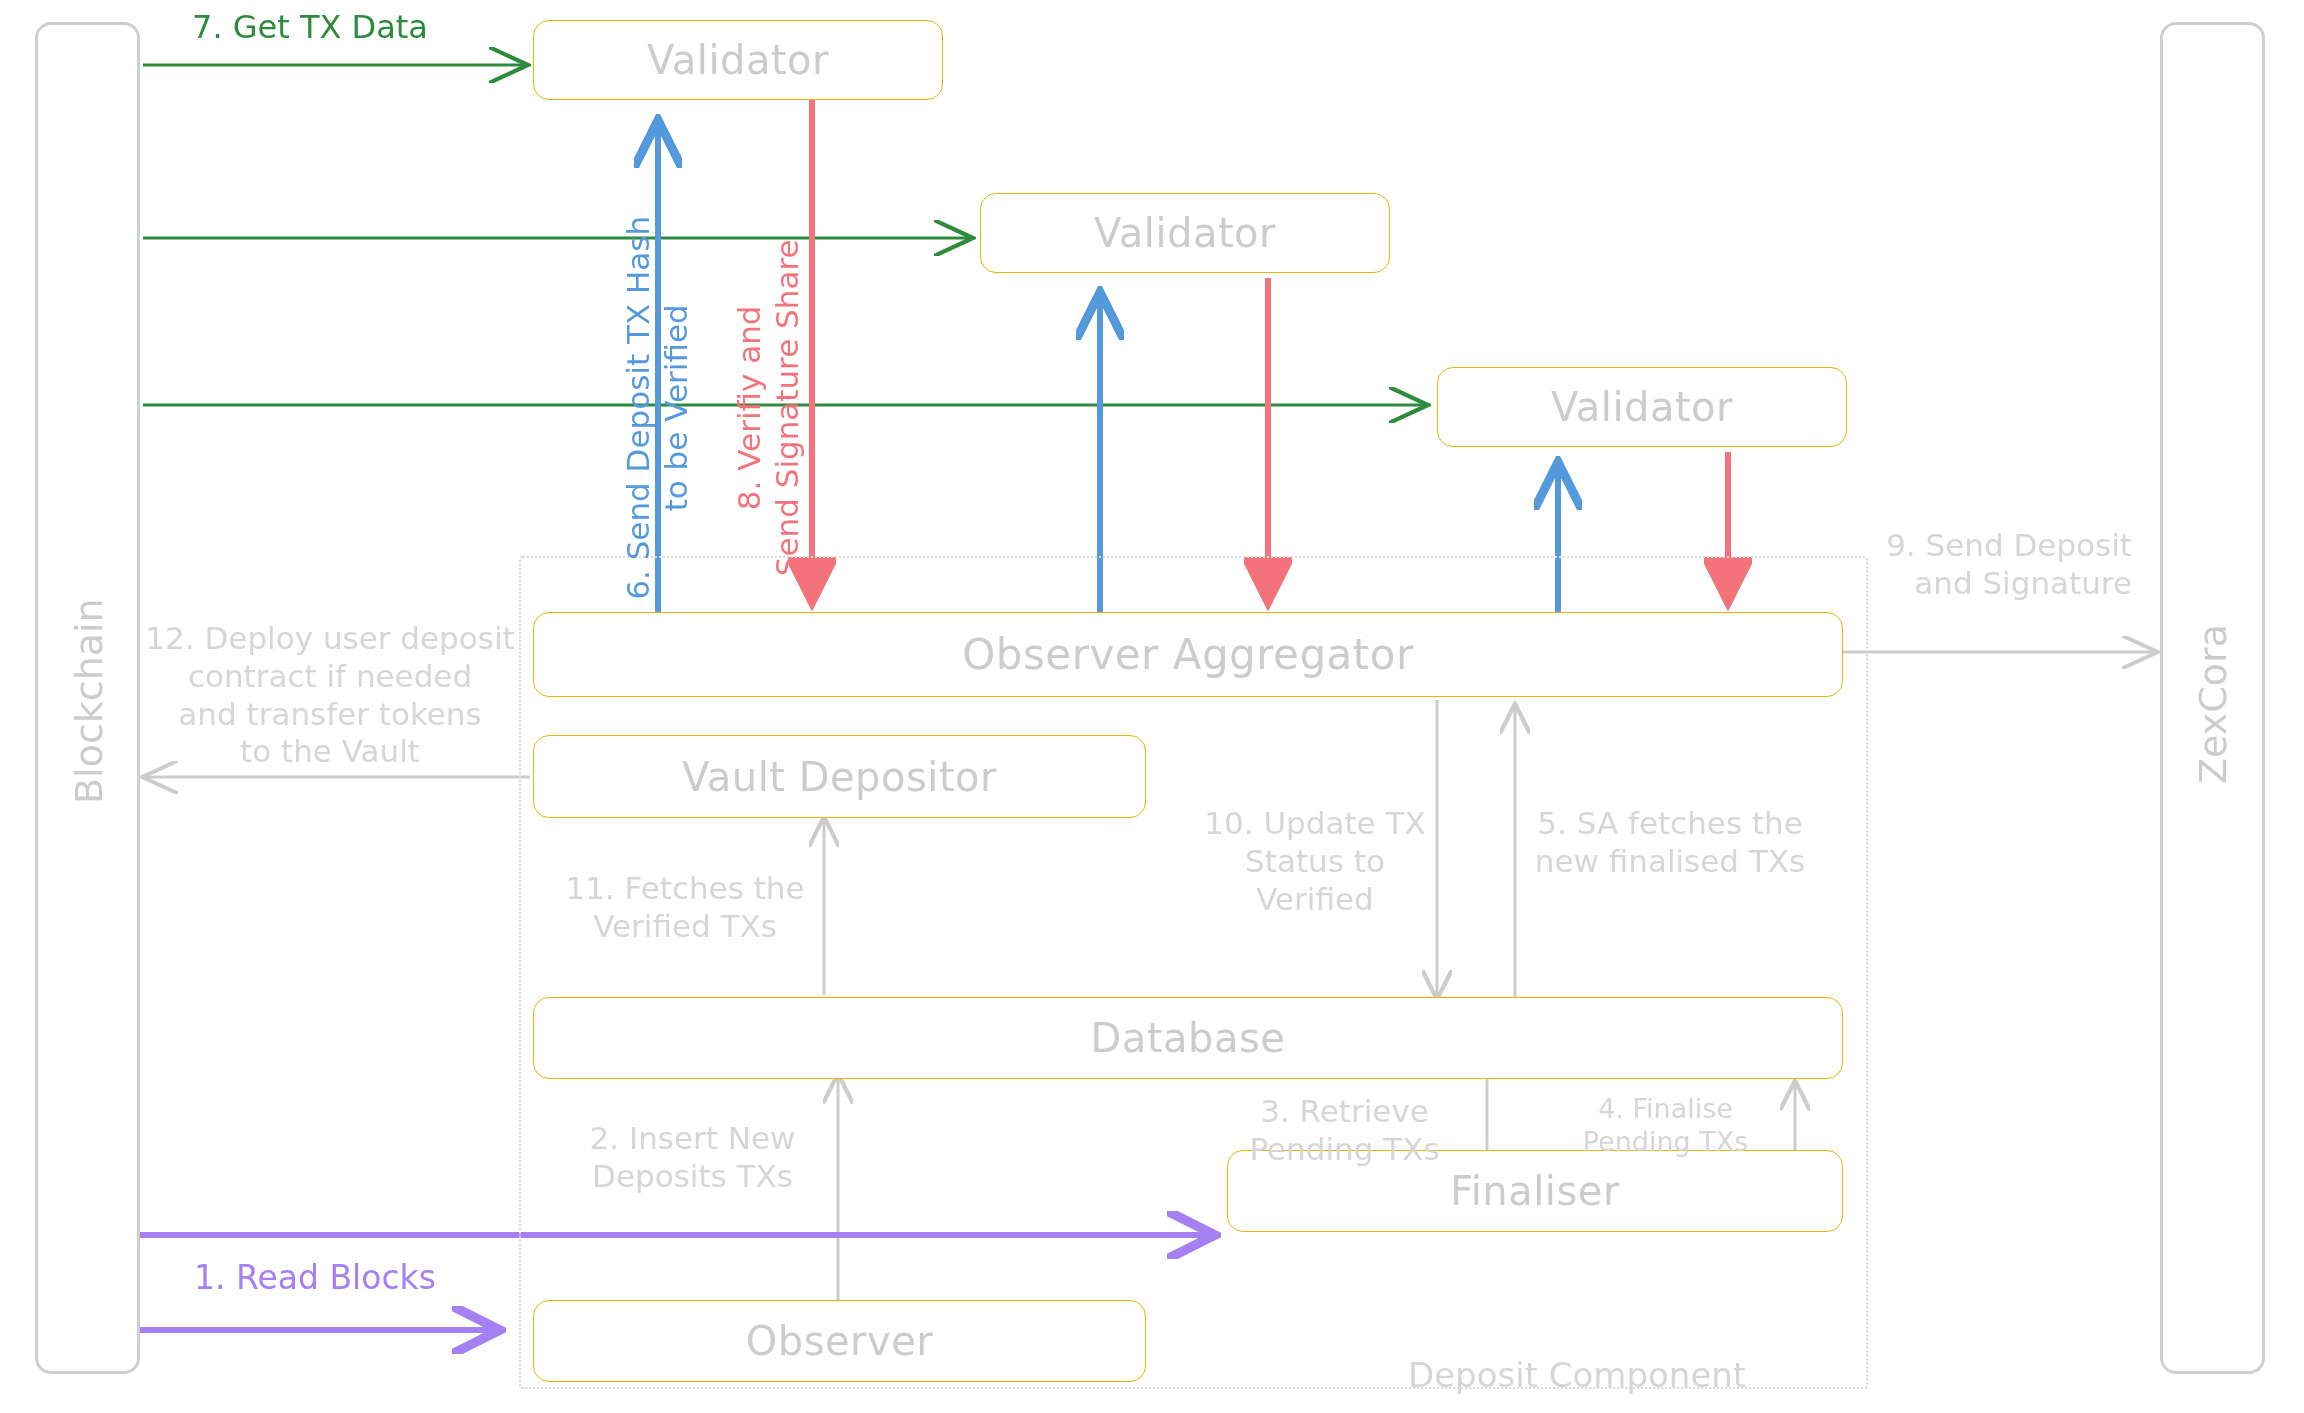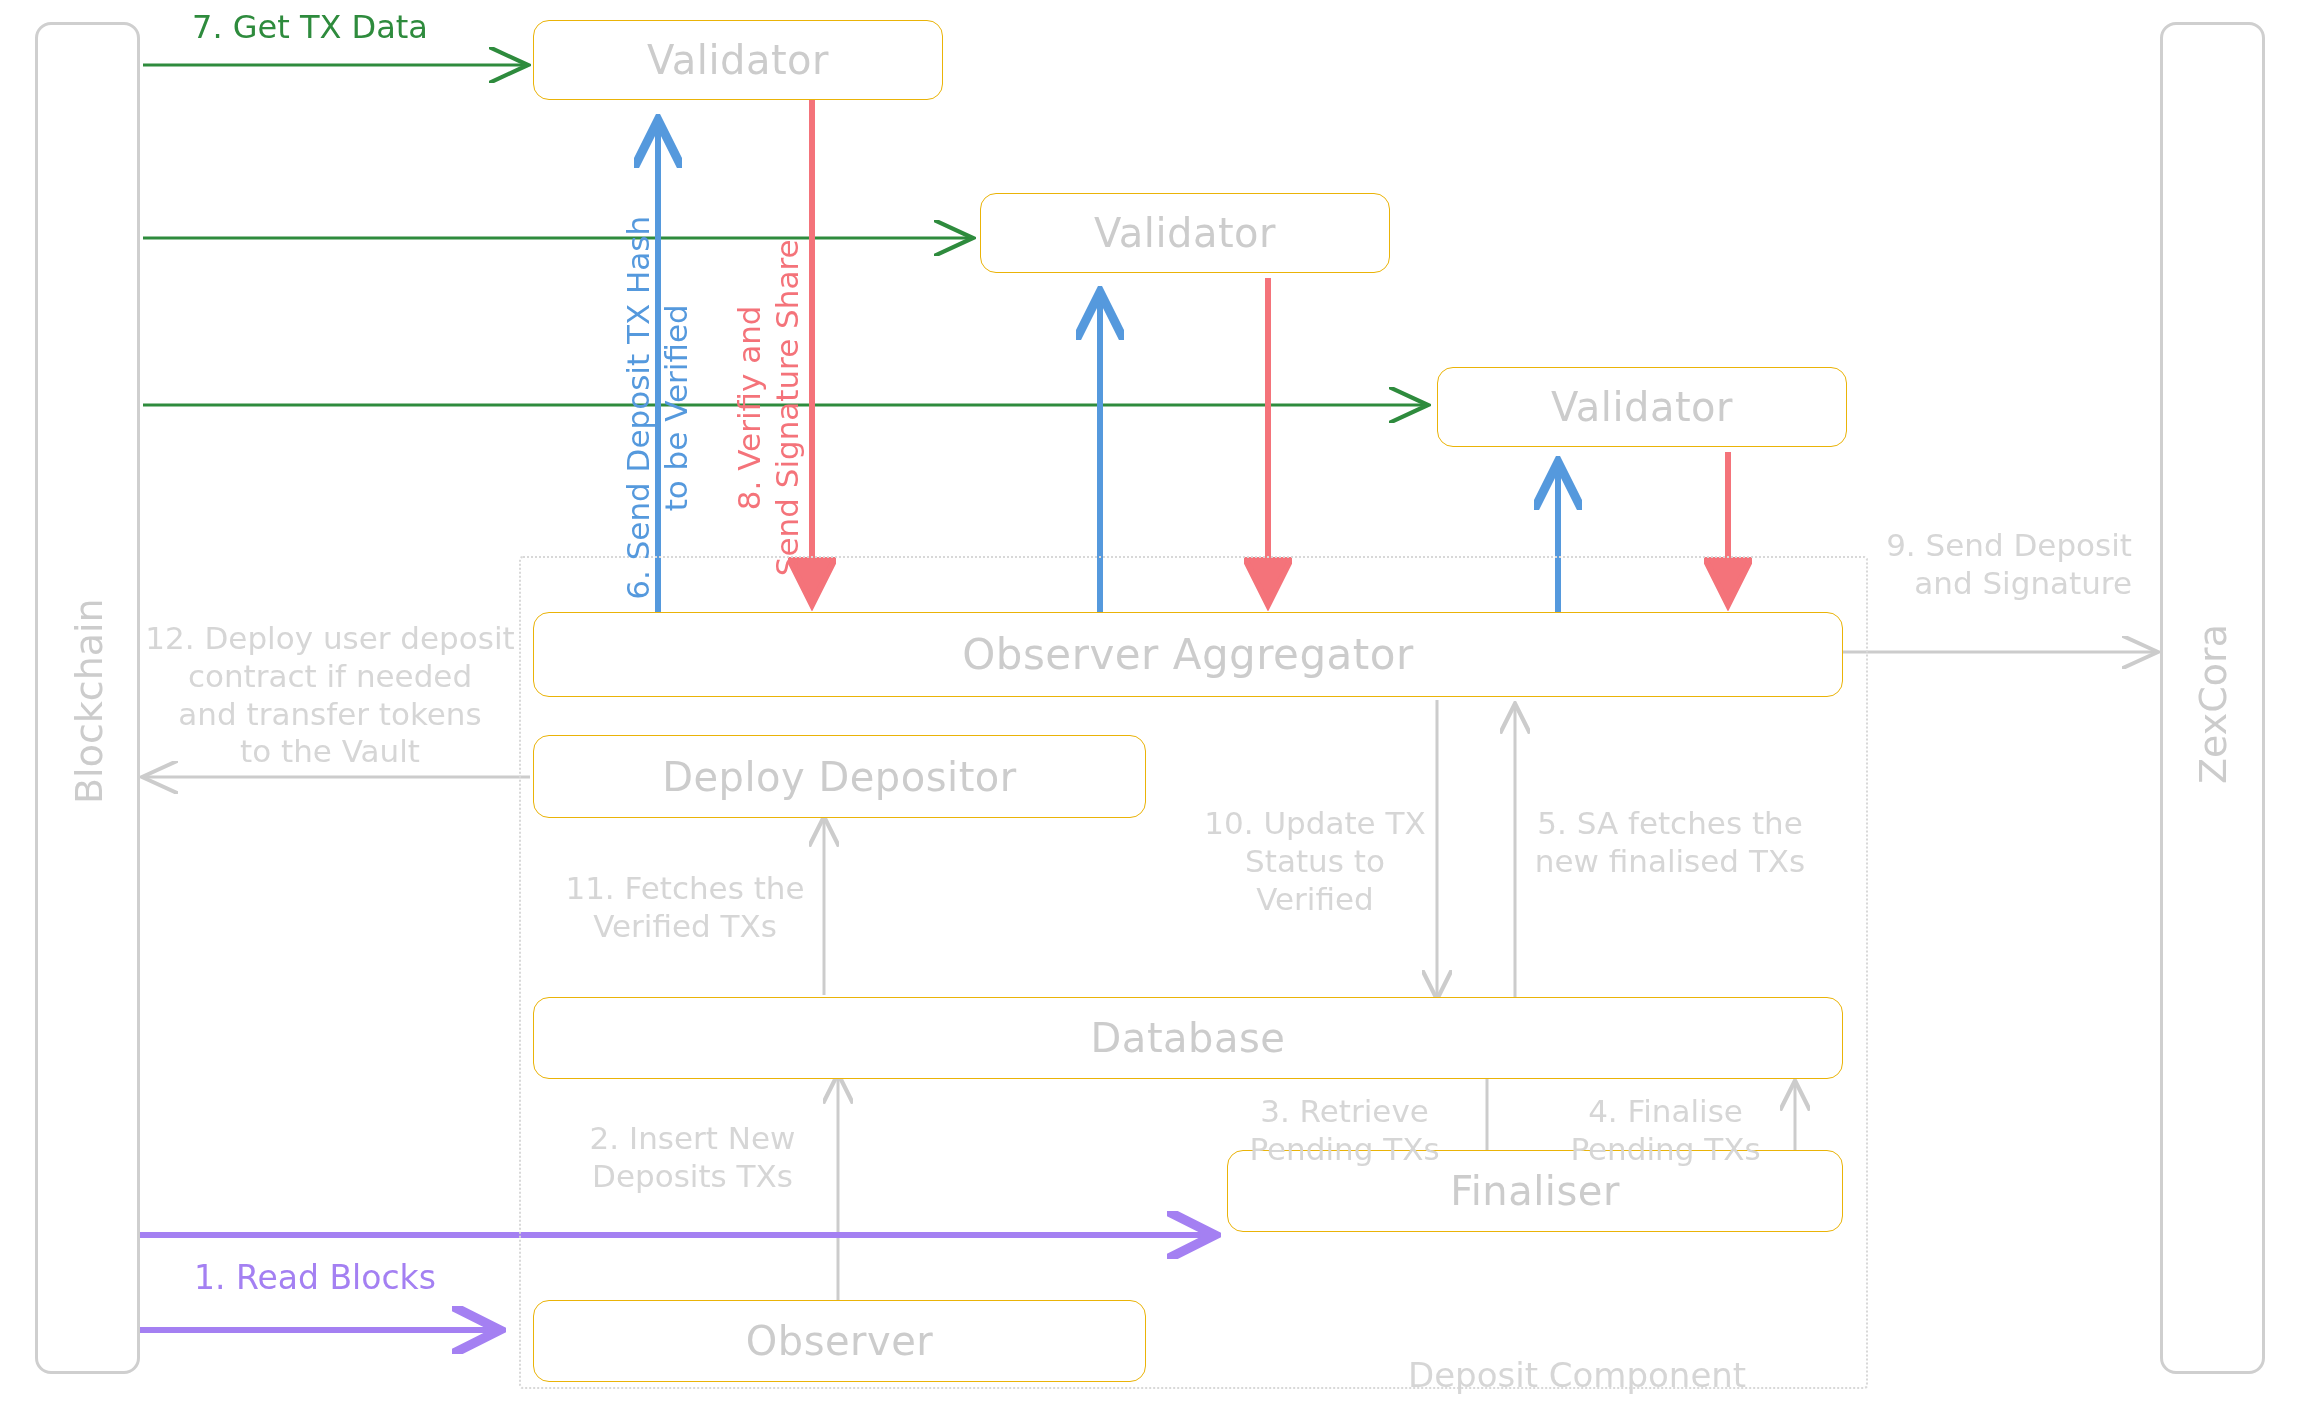--- a/index.html
+++ b/index.html
@@ -188,21 +188,21 @@
 
   <div class="node-box" style="left:1437px; top:367px; width:410px; height:80px;">
     <span class="node-label" style="font-size:40px;">Validator</span>
   </div>
 
   <div class="node-box" style="left:533px; top:612px; width:1310px; height:85px;">
     <span class="node-label" style="font-size:42px;">Observer Aggregator</span>
   </div>
 
   <div class="node-box" style="left:533px; top:735px; width:613px; height:83px;">
-    <span class="node-label" style="font-size:40px;">Deploy Depositor</span>
+    <span class="node-label" style="font-size:40px;">Vault Depositor</span>
   </div>
 
   <div class="node-box" style="left:533px; top:997px; width:1310px; height:82px;">
     <span class="node-label" style="font-size:40px;">Database</span>
   </div>
 
   <div class="node-box" style="left:1227px; top:1150px; width:616px; height:82px;">
     <span class="node-label" style="font-size:40px;">Finaliser</span>
   </div>
 
@@ -235,18 +235,18 @@
 
   <div class="edge-label grey" style="left:555px; top:870px; width:260px; font-size:31px;">11. Fetches the
 Verified TXs</div>
 
   <div class="edge-label grey" style="left:565px; top:1120px; width:255px; font-size:31px;">2. Insert New
 Deposits TXs</div>
 
   <div class="edge-label grey" style="left:1222px; top:1093px; width:245px; font-size:31px;">3. Retrieve
 Pending TXs</div>
 
-  <div class="edge-label grey" style="left:1543px; top:1093px; width:245px; font-size:31px;">4. Finalise
+  <div class="edge-label grey" style="left:1543px; top:1093px; width:245px; font-size:27px;">4. Finalise
 Pending TXs</div>
 
   <div class="edge-label purple" style="left:190px; top:1258px; width:250px; font-size:33px;">1. Read Blocks</div>
 
 </div>
 
 </body></html>

